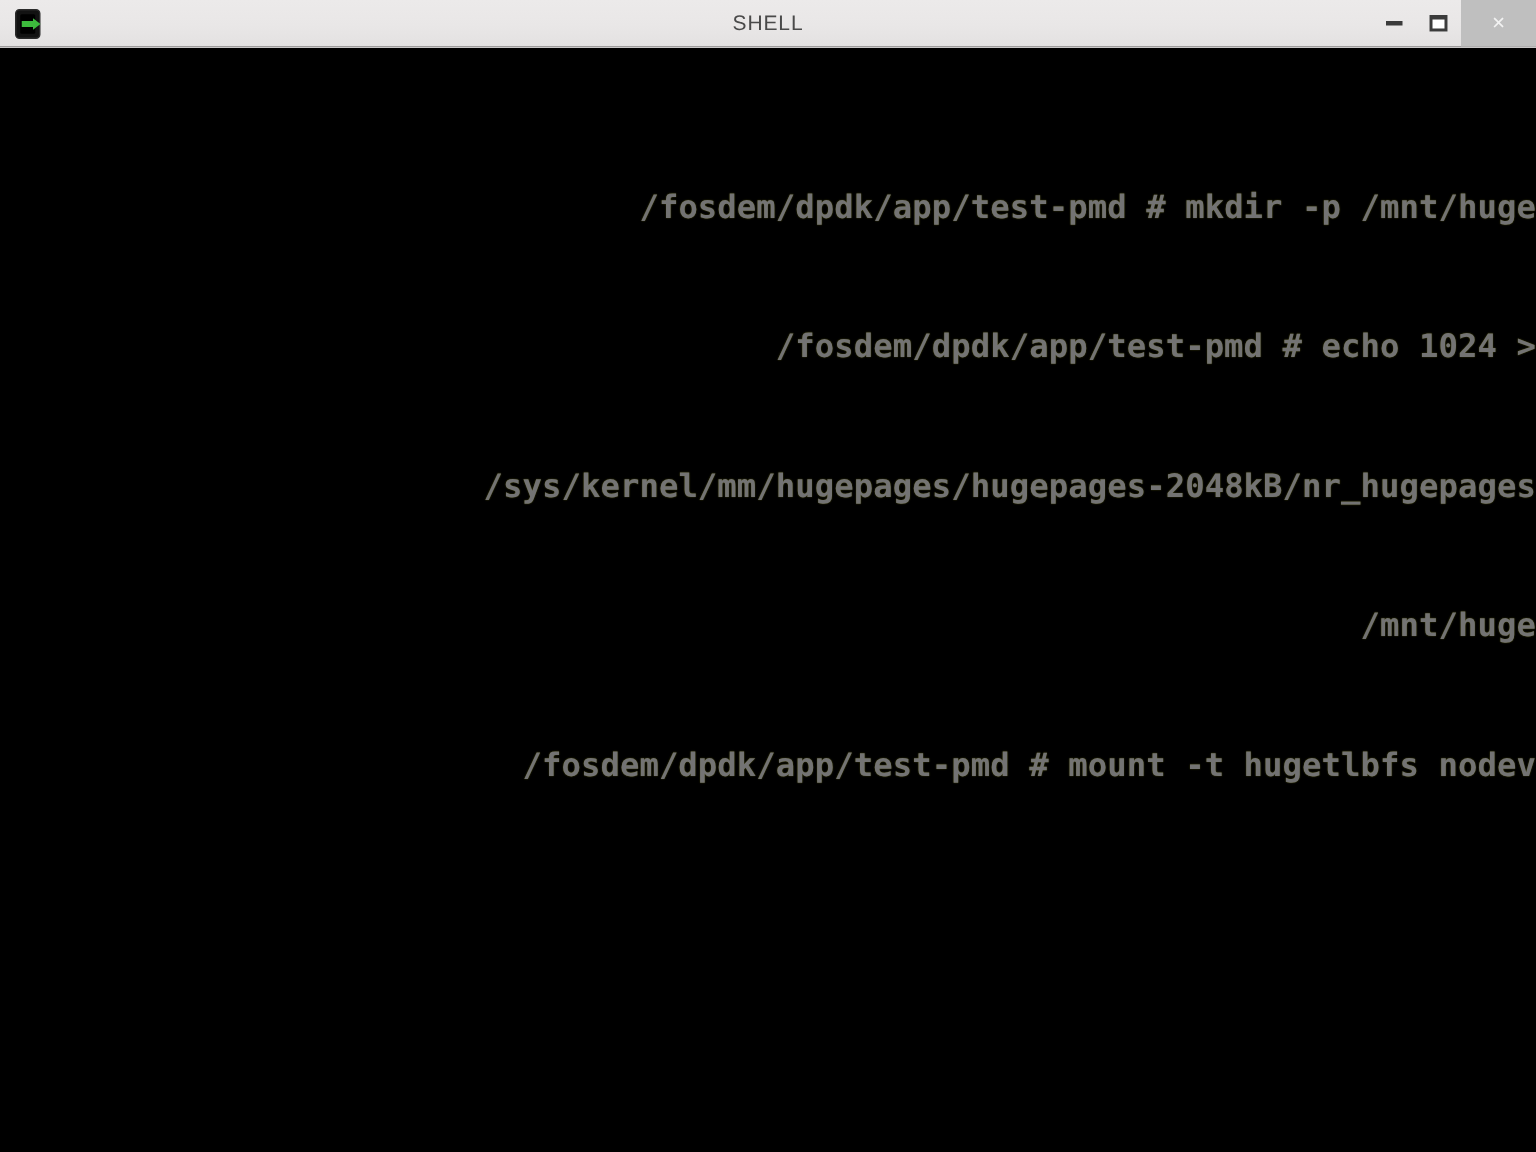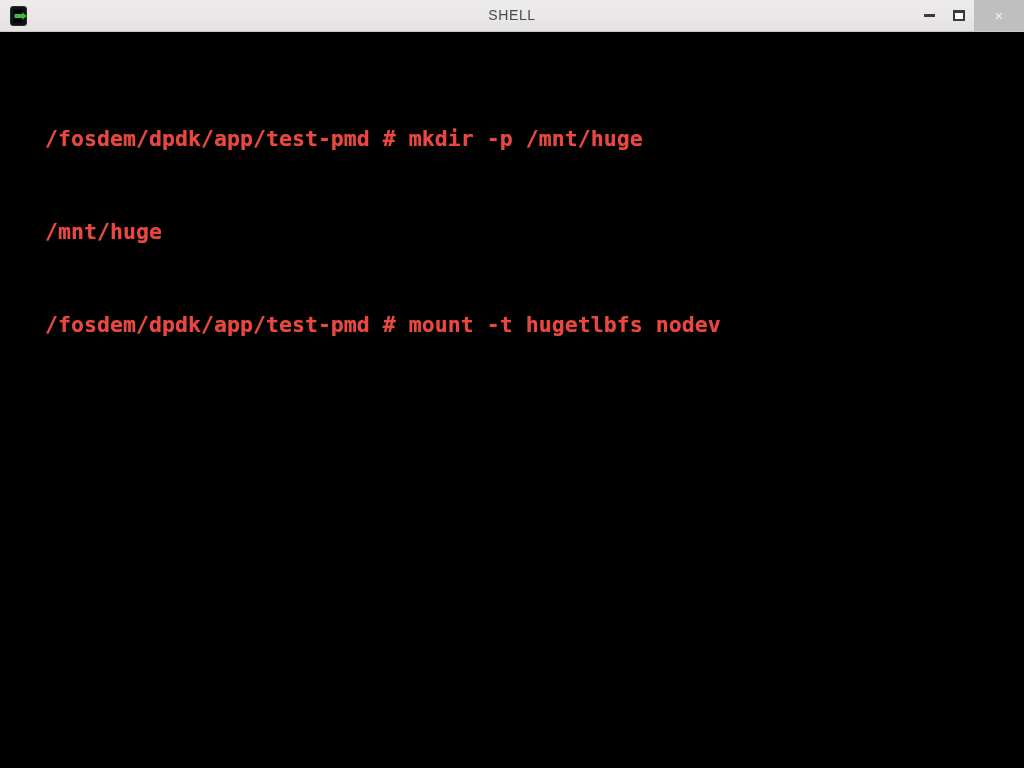--- a/index.html
+++ b/index.html
@@ -124,23 +124,24 @@
     position: absolute;
     left: 45px;
     top: 29px;
     right: 0;
     margin: 0;
     font-family: "DejaVu Sans Mono", "Liberation Mono", monospace;
     font-size: 21.5px;
     font-weight: bold;
     line-height: 31px;
     letter-spacing: 0.05px;
-    color: #ef4444;
+    color: #737373;
     white-space: pre;
     text-shadow: 0 0 1px rgba(234,234,34,0.35);
+    text-align: right;
   }
 
   .term-line {
     display: block;
     white-space: pre;
     min-height: 31px;
   }
 </style>
 </head>
 <body>
@@ -170,18 +171,20 @@
       <button class="win-btn" id="btn-close">
         <span class="glyph-close">×</span>
       </button>
     </div>
 
   </div>
 
   <div id="terminal">
     <div id="terminal-output">
       <span class="term-line">/fosdem/dpdk/app/test-pmd # mkdir -p /mnt/huge</span>
+      <span class="term-line">/fosdem/dpdk/app/test-pmd # echo 1024 &gt;</span>
+      <span class="term-line">/sys/kernel/mm/hugepages/hugepages-2048kB/nr_hugepages</span>
       <span class="term-line">/mnt/huge</span>
       <span class="term-line">/fosdem/dpdk/app/test-pmd # mount -t hugetlbfs nodev</span>
     </div>
   </div>
 
 </div>
 
 </body></html>

